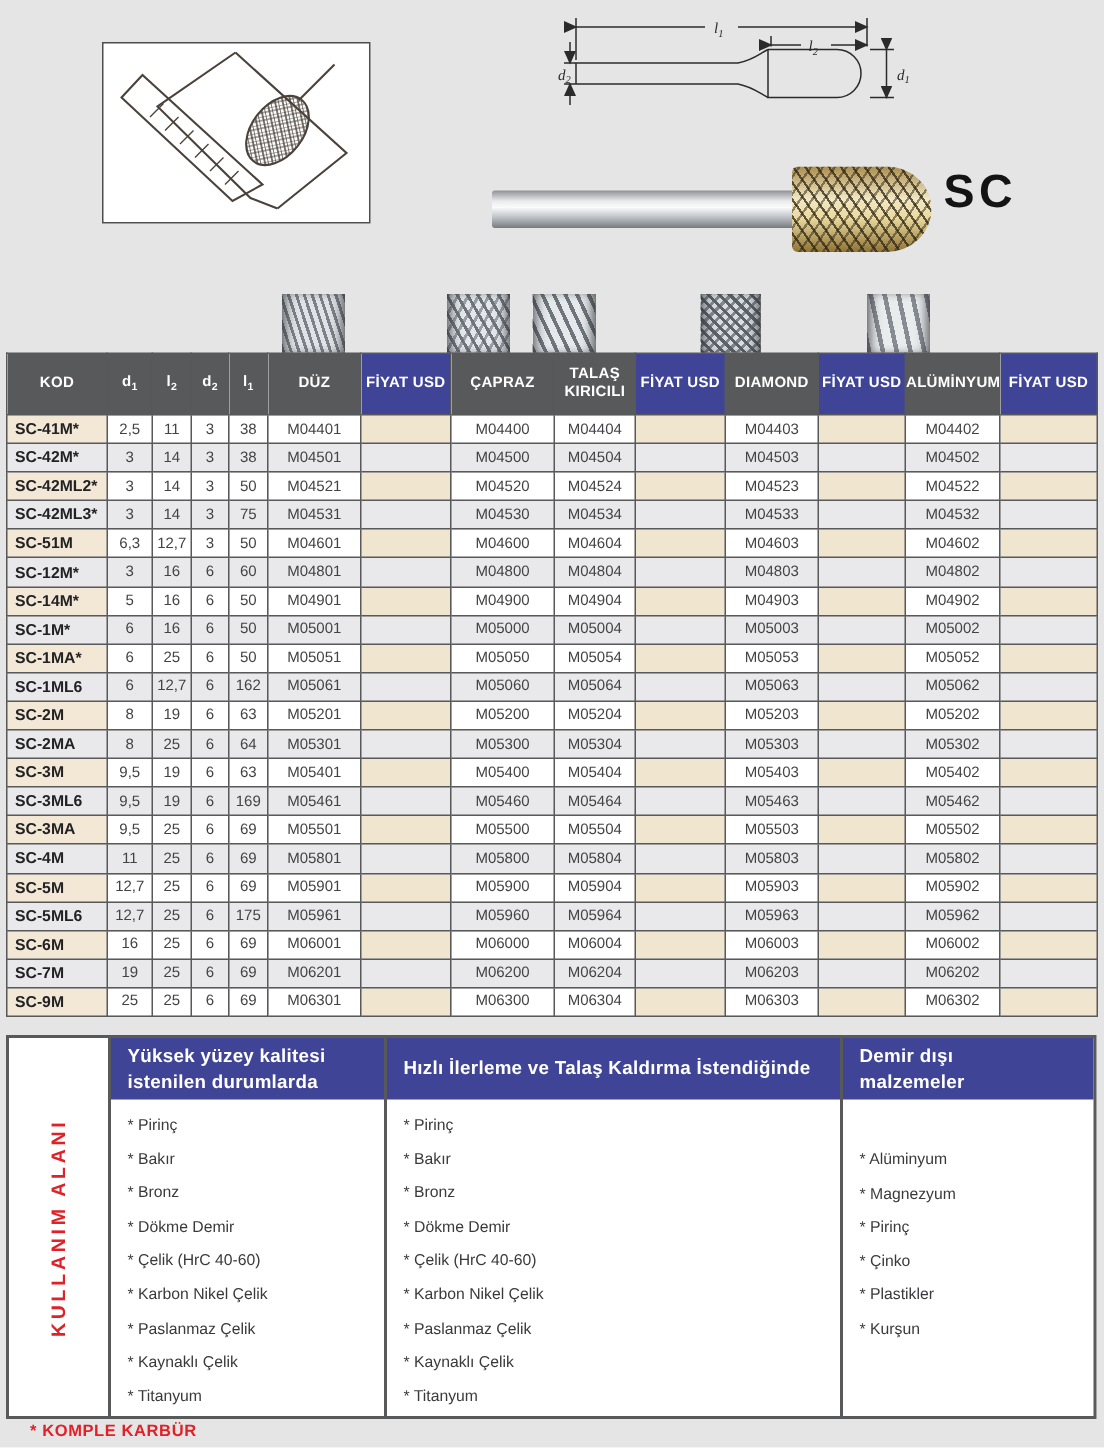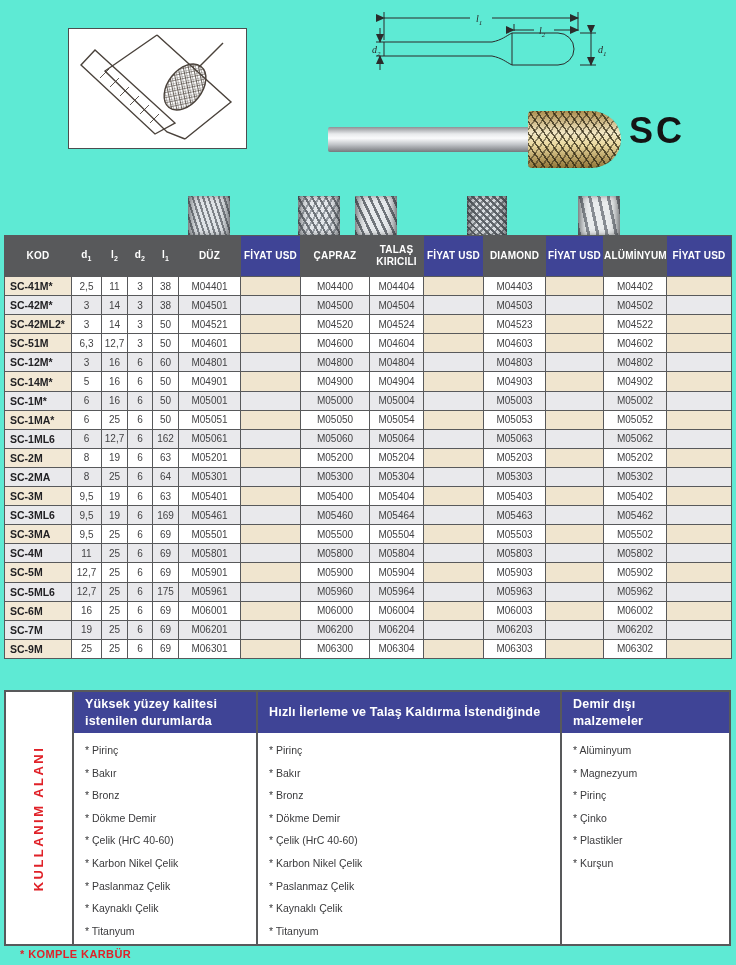--- a/index.html
+++ b/index.html
@@ -1,31 +1,31 @@
 <!DOCTYPE html>
 <html><head>
 <meta charset="utf-8">
 <style>
   html,body{margin:0;padding:0;background:#fff;}
-  .page{position:relative;width:736px;height:965px;background:#5eead4;
+  .page{position:relative;width:736px;height:965px;background:#e5e5e5;
         font-family:"Liberation Sans",sans-serif;overflow:hidden;}
 
   
   .sketch-box{position:absolute;left:68px;top:28px;width:177px;height:119px;
               border:1.5px solid #4d4d4f;background:#fff;}
   .dim-svg{position:absolute;left:372px;top:4px;}
   .photo-shank{position:absolute;left:328px;top:127px;width:204px;height:25px;border-radius:2px;
        background:linear-gradient(#8e9195,#e8eaec 28%,#fafbfc 45%,#c2c5c9 70%,#76797d);}
   .photo-head{position:absolute;left:528px;top:111px;width:93px;height:57px;
        border-radius:4px 30px 30px 4px / 4px 50% 50% 4px;
        background:
          repeating-linear-gradient(55deg,rgba(45,38,18,.75) 0 1.5px,rgba(255,255,255,0) 1.5px 6.5px),
          repeating-linear-gradient(-55deg,rgba(45,38,18,.5) 0 1.5px,rgba(255,255,255,0) 1.5px 6.5px),
          linear-gradient(#ab8d4e,#f2e7c4 38%,#ead99f 60%,#8f7336);}
-  .sc-label{position:absolute;left:629px;top:110px;font-size:36px;font-weight:bold;
+  .sc-label{position:absolute;left:629px;top:110px;font-size:31px;font-weight:bold;
             letter-spacing:3px;color:#141414;}
 
   
   .tex{position:absolute;top:196px;height:39px;width:42px;
        box-shadow:inset 6px 0 8px -4px rgba(40,42,46,.8),inset -6px 0 8px -4px rgba(40,42,46,.8);}
   .tex-duz{left:188px;background:repeating-linear-gradient(72deg,#7d8288 0 2px,#dfe3e7 2px 5px);}
   .tex-capraz{left:298px;background:
        repeating-linear-gradient(60deg,#6f747a 0 2px,rgba(255,255,255,0) 2px 6px),
        repeating-linear-gradient(-60deg,#9aa0a6 0 2px,#e3e6ea 2px 6px);}
   .tex-talas{left:355px;background:repeating-linear-gradient(65deg,#70757b 0 2.5px,#e6e9ec 2.5px 7px);}
@@ -52,21 +52,21 @@
   
   .usage{position:absolute;left:4px;top:690px;width:727px;height:256px;display:flex;
          border:2px solid #58595B;box-sizing:border-box;background:#fff;}
   .u-side{width:66px;border-right:2px solid #58595B;display:flex;align-items:center;
           justify-content:center;flex:none;}
   .u-side span{transform:rotate(-90deg);white-space:nowrap;color:#E02128;font-weight:bold;
           font-size:13px;letter-spacing:2.5px;}
   .u-col{display:flex;flex-direction:column;flex:none;box-sizing:border-box;}
   .u-colA{width:184px;border-right:2px solid #58595B;}
   .u-colB{width:304px;border-right:2px solid #58595B;}
-  .u-colC{flex:1;}
+  .u-colC{flex:1;gap:23px;}
   .u-head{height:41px;flex:none;background:#3F4496;color:#fff;font-weight:bold;font-size:12.5px;
           display:flex;align-items:center;padding:0 11px;line-height:1.3;letter-spacing:.2px;}
   .u-list{padding:11px 11px 0 11px;}
   .u-item{font-size:10.5px;color:#3a3a3c;line-height:12px;margin-bottom:10.6px;}
 
   .footnote{position:absolute;left:20px;top:948px;font-size:11px;font-weight:bold;
             color:#E02128;letter-spacing:.4px;}
 </style>
 </head>
 <body>
@@ -212,20 +212,36 @@
           <td>3</td>
           <td>50</td>
           <td>M04521</td>
           <td class="price"></td>
           <td>M04520</td>
           <td>M04524</td>
           <td class="price"></td>
           <td>M04523</td>
           <td class="price"></td>
           <td>M04522</td>
+          <td class="price"></td>
+        </tr>
+        <tr class="alt">
+          <td class="kod">SC-42ML3*</td>
+          <td>3</td>
+          <td>14</td>
+          <td>3</td>
+          <td>75</td>
+          <td>M04531</td>
+          <td class="price"></td>
+          <td>M04530</td>
+          <td>M04534</td>
+          <td class="price"></td>
+          <td>M04533</td>
+          <td class="price"></td>
+          <td>M04532</td>
           <td class="price"></td>
         </tr>
         <tr>
           <td class="kod">SC-51M</td>
           <td>6,3</td>
           <td>12,7</td>
           <td>3</td>
           <td>50</td>
           <td>M04601</td>
           <td class="price"></td>

